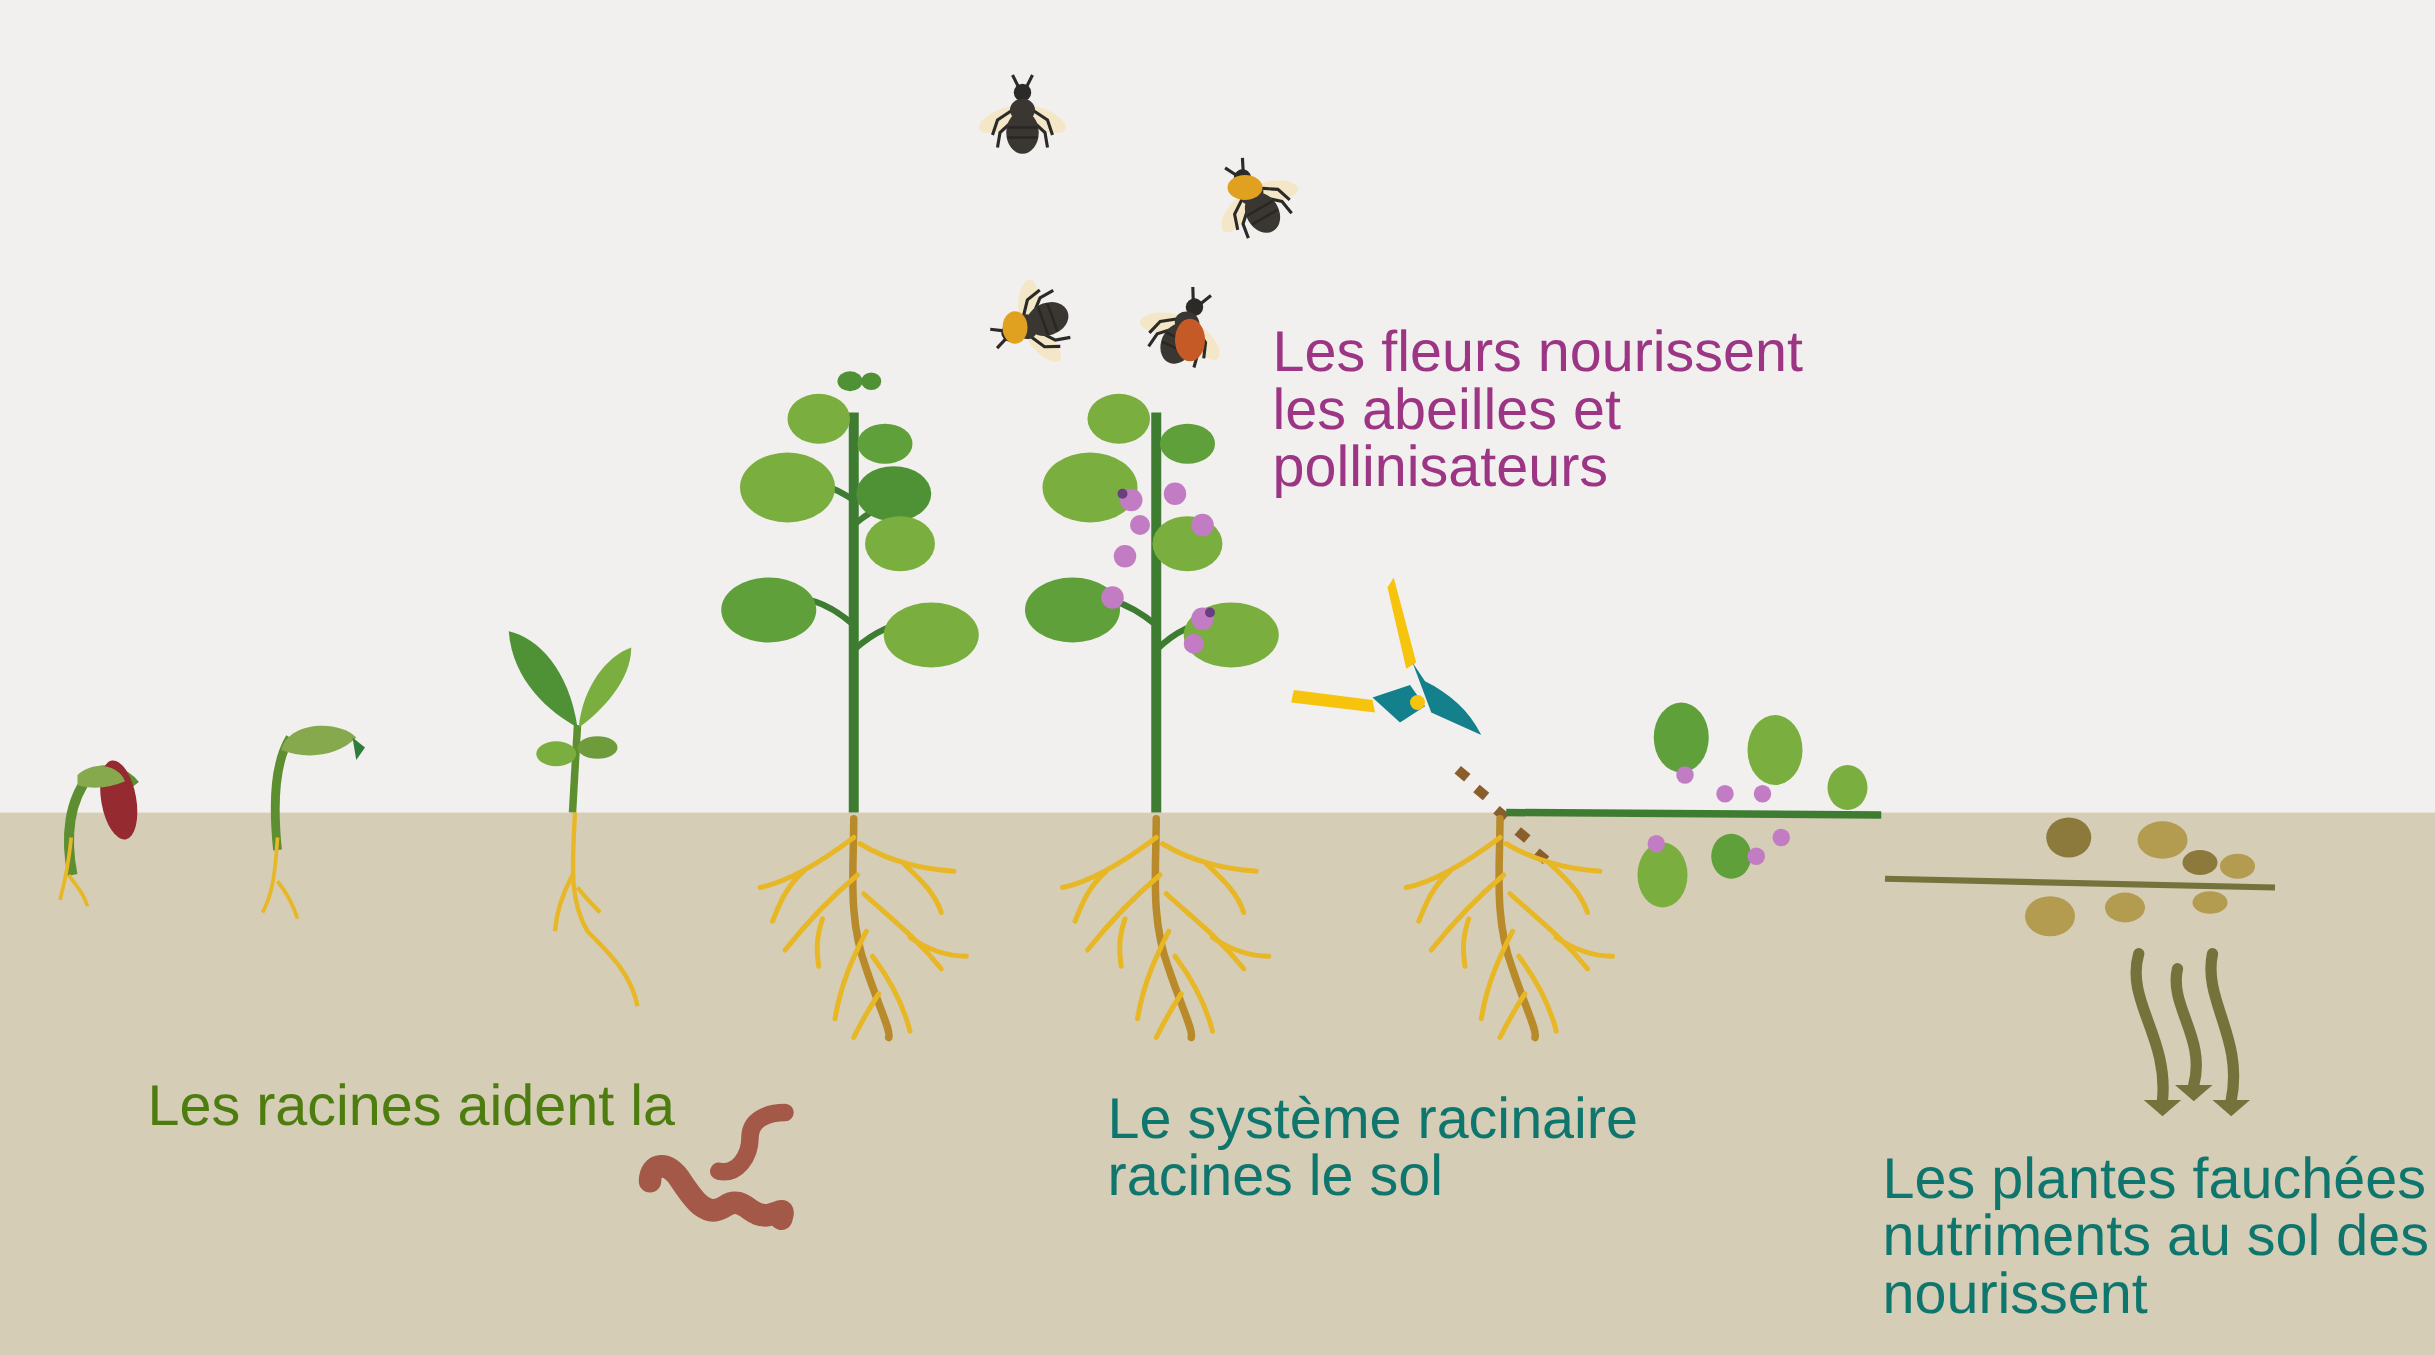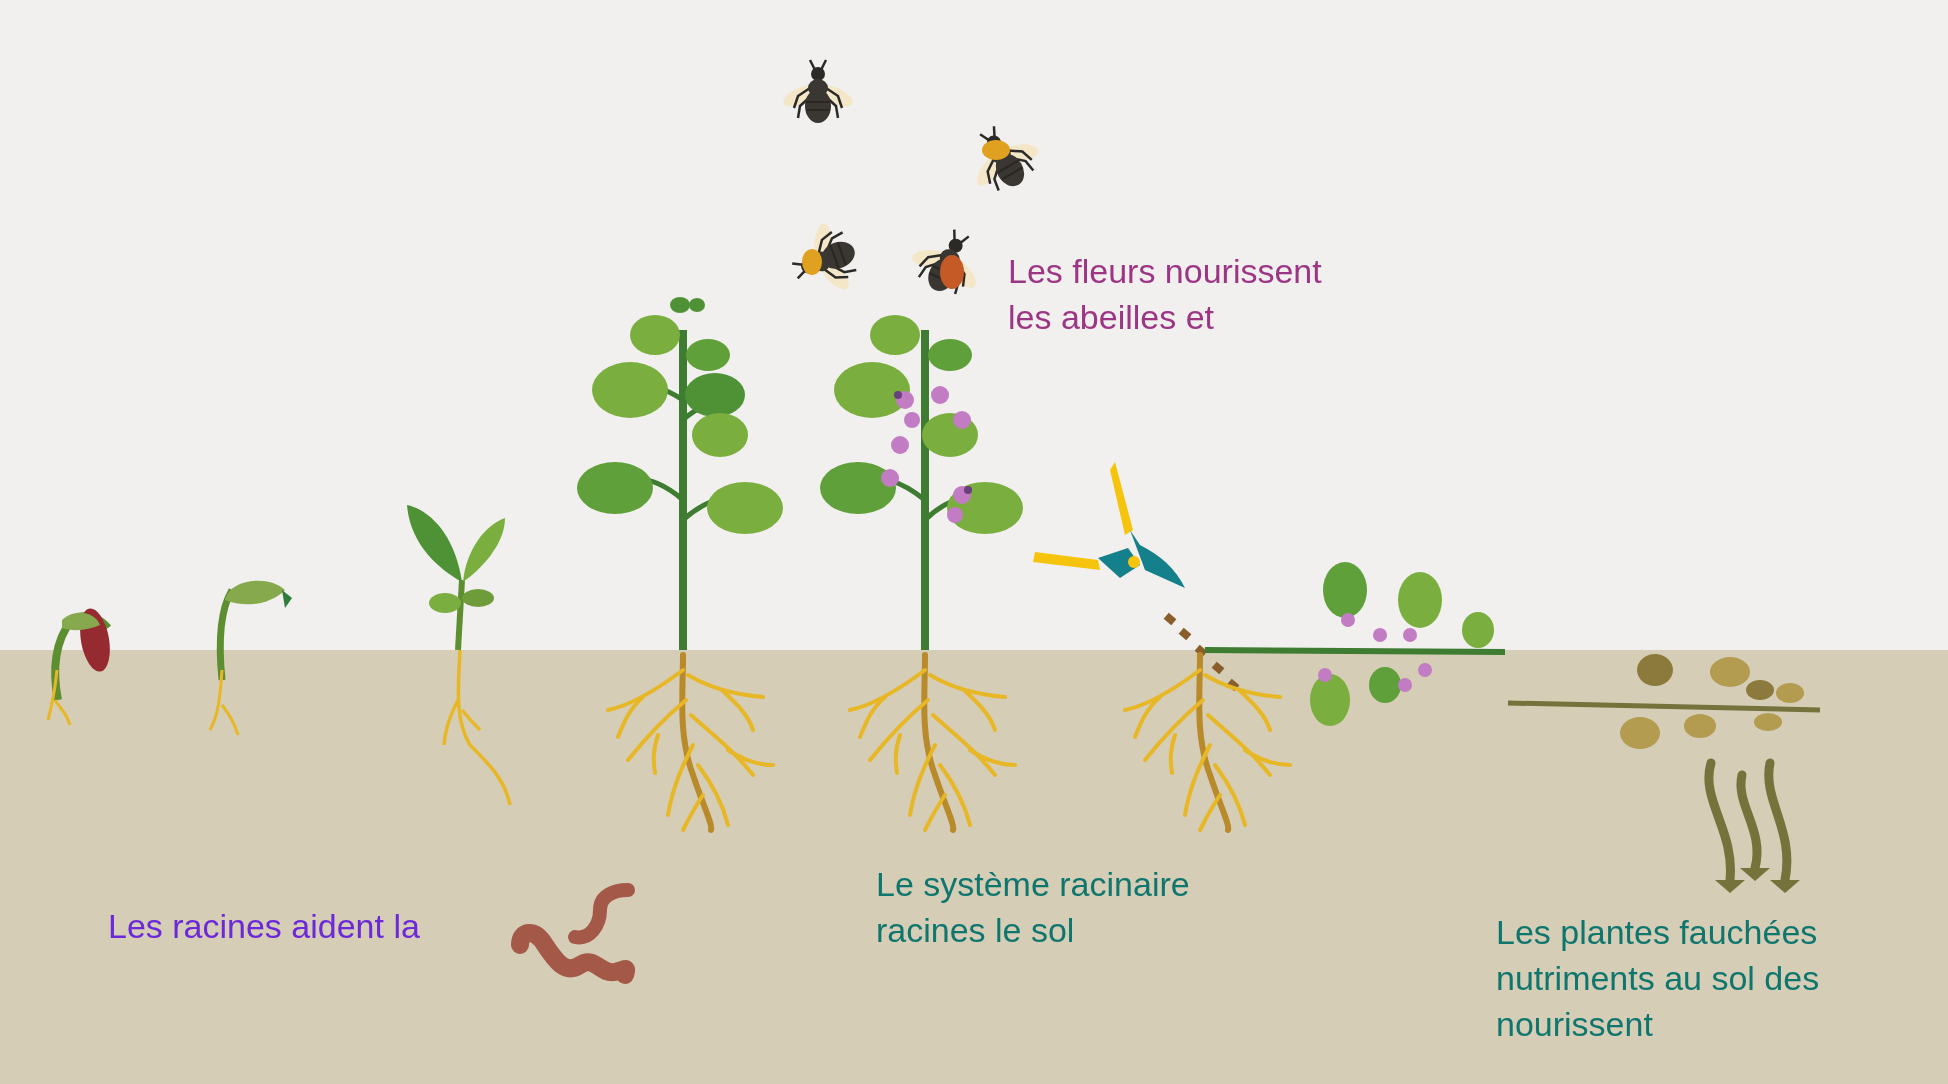--- a/index.html
+++ b/index.html
@@ -3,24 +3,24 @@
 <meta charset="utf-8">
 <style>
   html, body { margin: 0; padding: 0; }
   body { width: 1948px; height: 1084px; overflow: hidden; position: relative;
          font-family: "Liberation Sans", "DejaVu Sans", sans-serif; }
   .sky { position: absolute; left: 0; top: 0; width: 1948px; height: 650px;
          background: #f1f0ee; }
   .soil { position: absolute; left: 0; top: 650px; width: 1948px; height: 434px;
           background: #d5cdb6; }
   svg.art { position: absolute; left: 0; top: 0; width: 1948px; height: 1084px; }
-  .caption { position: absolute; font-size: 34px; line-height: 46px; margin: 0; }
+  .caption { position: absolute; font-size: 46px; line-height: 46px; margin: 10px; }
   .caption span { display: block; white-space: nowrap; }
   #cap-flowers { left: 1008px; top: 248px; color: #9d3585; }
-  #cap-roots   { left: 108px;  top: 903px; color: #6d28d9; }
+  #cap-roots   { left: 108px;  top: 851px; color: #4d7c0f; }
   #cap-system  { left: 876px;  top: 861px; color: #0f766e; }
   #cap-cut     { left: 1496px; top: 909px; color: #0f766e; }
 </style>
 </head>
 <body>
 
 <div class="sky"></div>
 <div class="soil"></div>
 
 <svg class="art" viewBox="0 0 1948 1084" xmlns="http://www.w3.org/2000/svg">
@@ -203,20 +203,21 @@
 
   <g fill="none" stroke-linecap="round">
     <path d="M520,945 C520,930 535,928 545,945 C555,960 565,975 580,965 C595,955 600,975 615,972 C625,970 628,965 625,975" stroke="#a35848" stroke-width="18"></path>
     <path d="M575,937 C590,940 600,925 600,910 C600,895 615,890 628,890" stroke="#a35848" stroke-width="14"></path>
   </g>
 </svg>
 
 <p class="caption" id="cap-flowers">
   <span>Les fleurs nourissent</span>
   <span>les abeilles et</span>
+  <span>pollinisateurs</span>
 </p>
 
 <p class="caption" id="cap-roots">
   <span>Les racines aident la</span>
 </p>
 
 <p class="caption" id="cap-system">
   <span>Le système racinaire</span>
   <span>racines le sol</span>
 </p>

